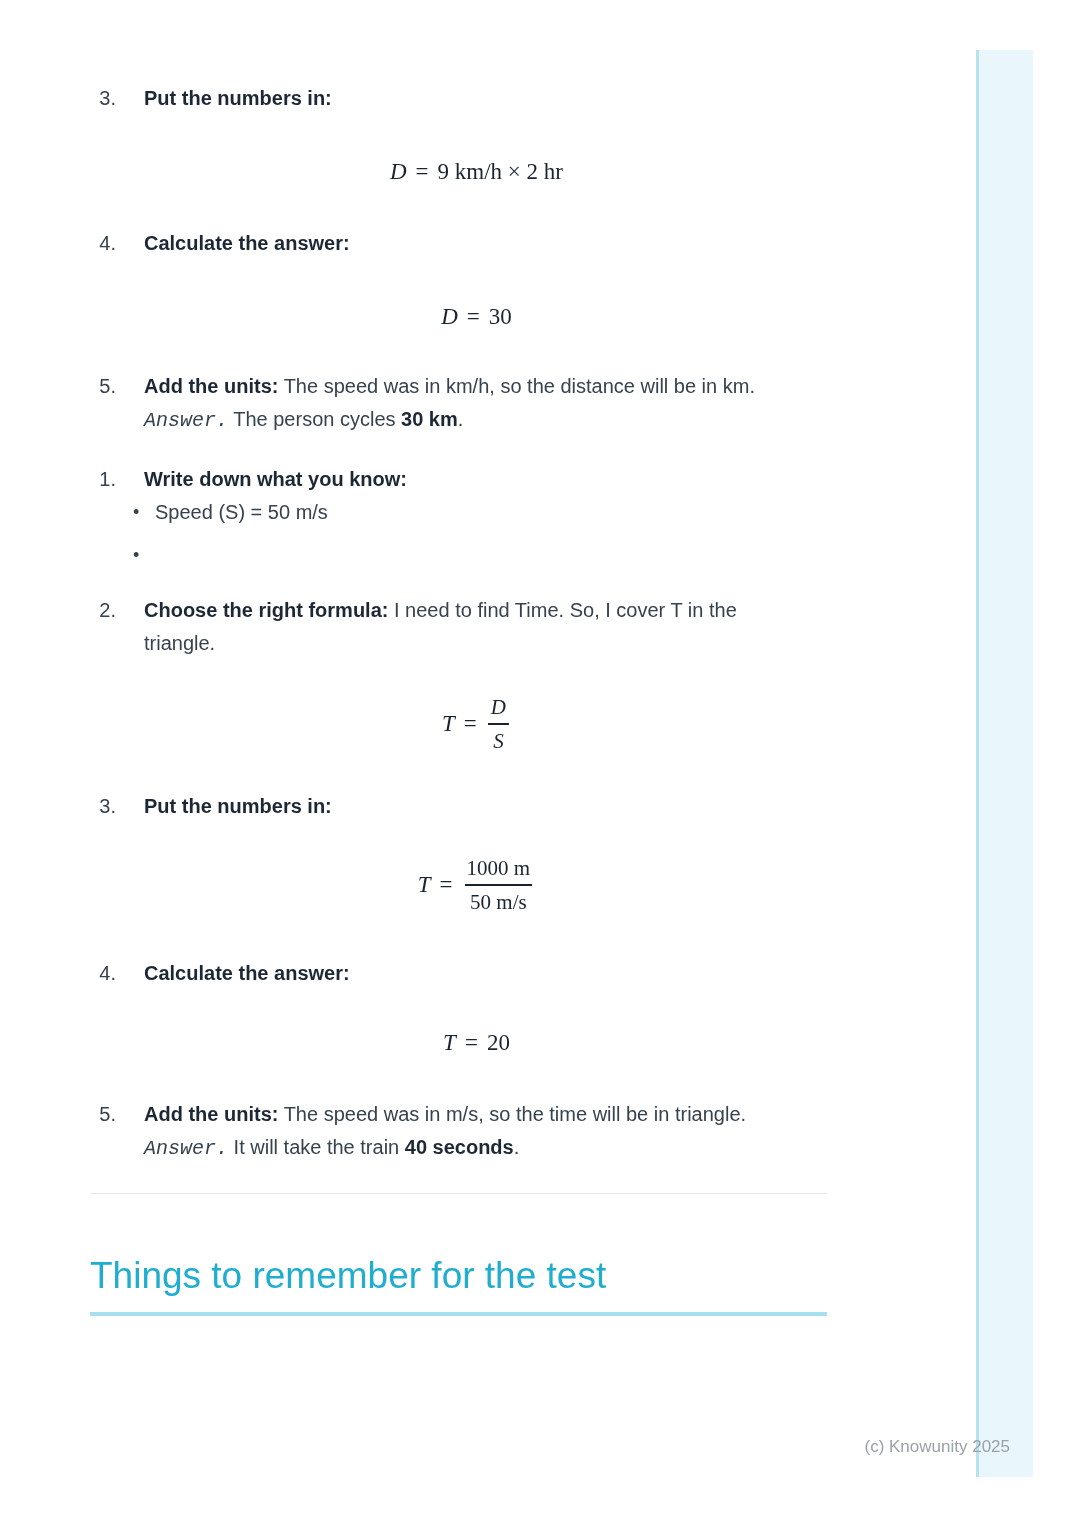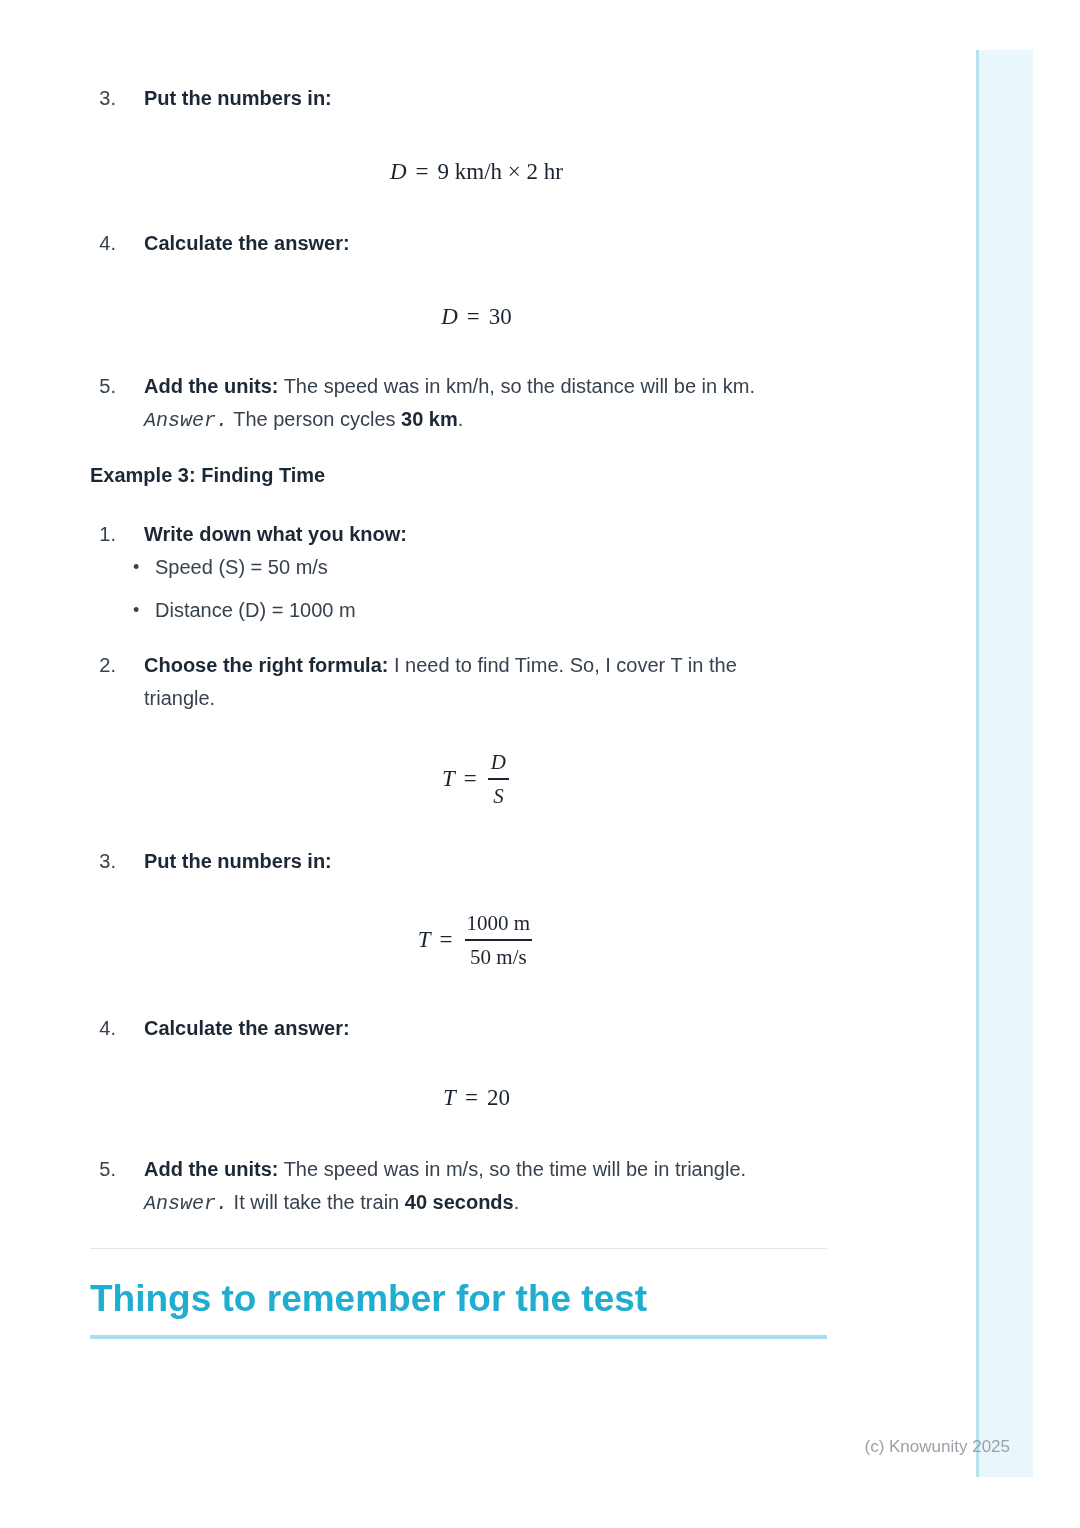--- a/index.html
+++ b/index.html
@@ -95,24 +95,24 @@
   .m-frac2{margin-top:32px;}
   .m-s4b{margin-top:42px;}
   .m-eq5{margin-top:38px;}
   .m-s5b{margin-top:40px;}
   .divider{
     margin-top:28px;
     width:737px;height:1px;
     background:var(--divider);
   }
   .big-heading{
-    margin-top:28px;
+    margin-top:60px;
     font-size:37px;
     line-height:44px;
-    font-weight:bold;
+    font-weight:normal;
     color:var(--teal);
     letter-spacing:0px;
   }
   .heading-underline{
     margin-top:14px;
     width:737px;height:4px;
     background:var(--teal-light);
   }
   .footer{
     position:absolute;
@@ -159,38 +159,36 @@
     </div>
 
     <div class="step m-s5a">
       <span class="step-num">5.</span>
       <div class="step-body">
         <span class="b">Add the units:</span><span> The speed was in km/h, so the distance will be in km.</span><br>
         <span class="it">Answer.</span><span> The person cycles </span><span class="b">30 km</span><span>.</span>
       </div>
     </div>
 
-    <div class="example-heading">Example 3: Finding Time</div>
 
 
     <div class="step m-s1">
       <span class="step-num">1.</span>
       <div class="step-body">
         <span class="b">Write down what you know:</span>
       </div>
     </div>
 
     <div class="bullets">
       <div class="bullet">
         <span class="bullet-dot">•</span>
         <span>Speed (S) = 50 m/s</span>
       </div>
       <div class="bullet">
         <span class="bullet-dot">•</span>
-        <span>Distance (D) = 1000 m</span>
       </div>
     </div>
 
     <div class="step m-s2">
       <span class="step-num">2.</span>
       <div class="step-body">
         <span class="b">Choose the right formula:</span><span> I need to find Time. So, I cover T in the</span><br>
         <span>triangle.</span>
       </div>
     </div>

